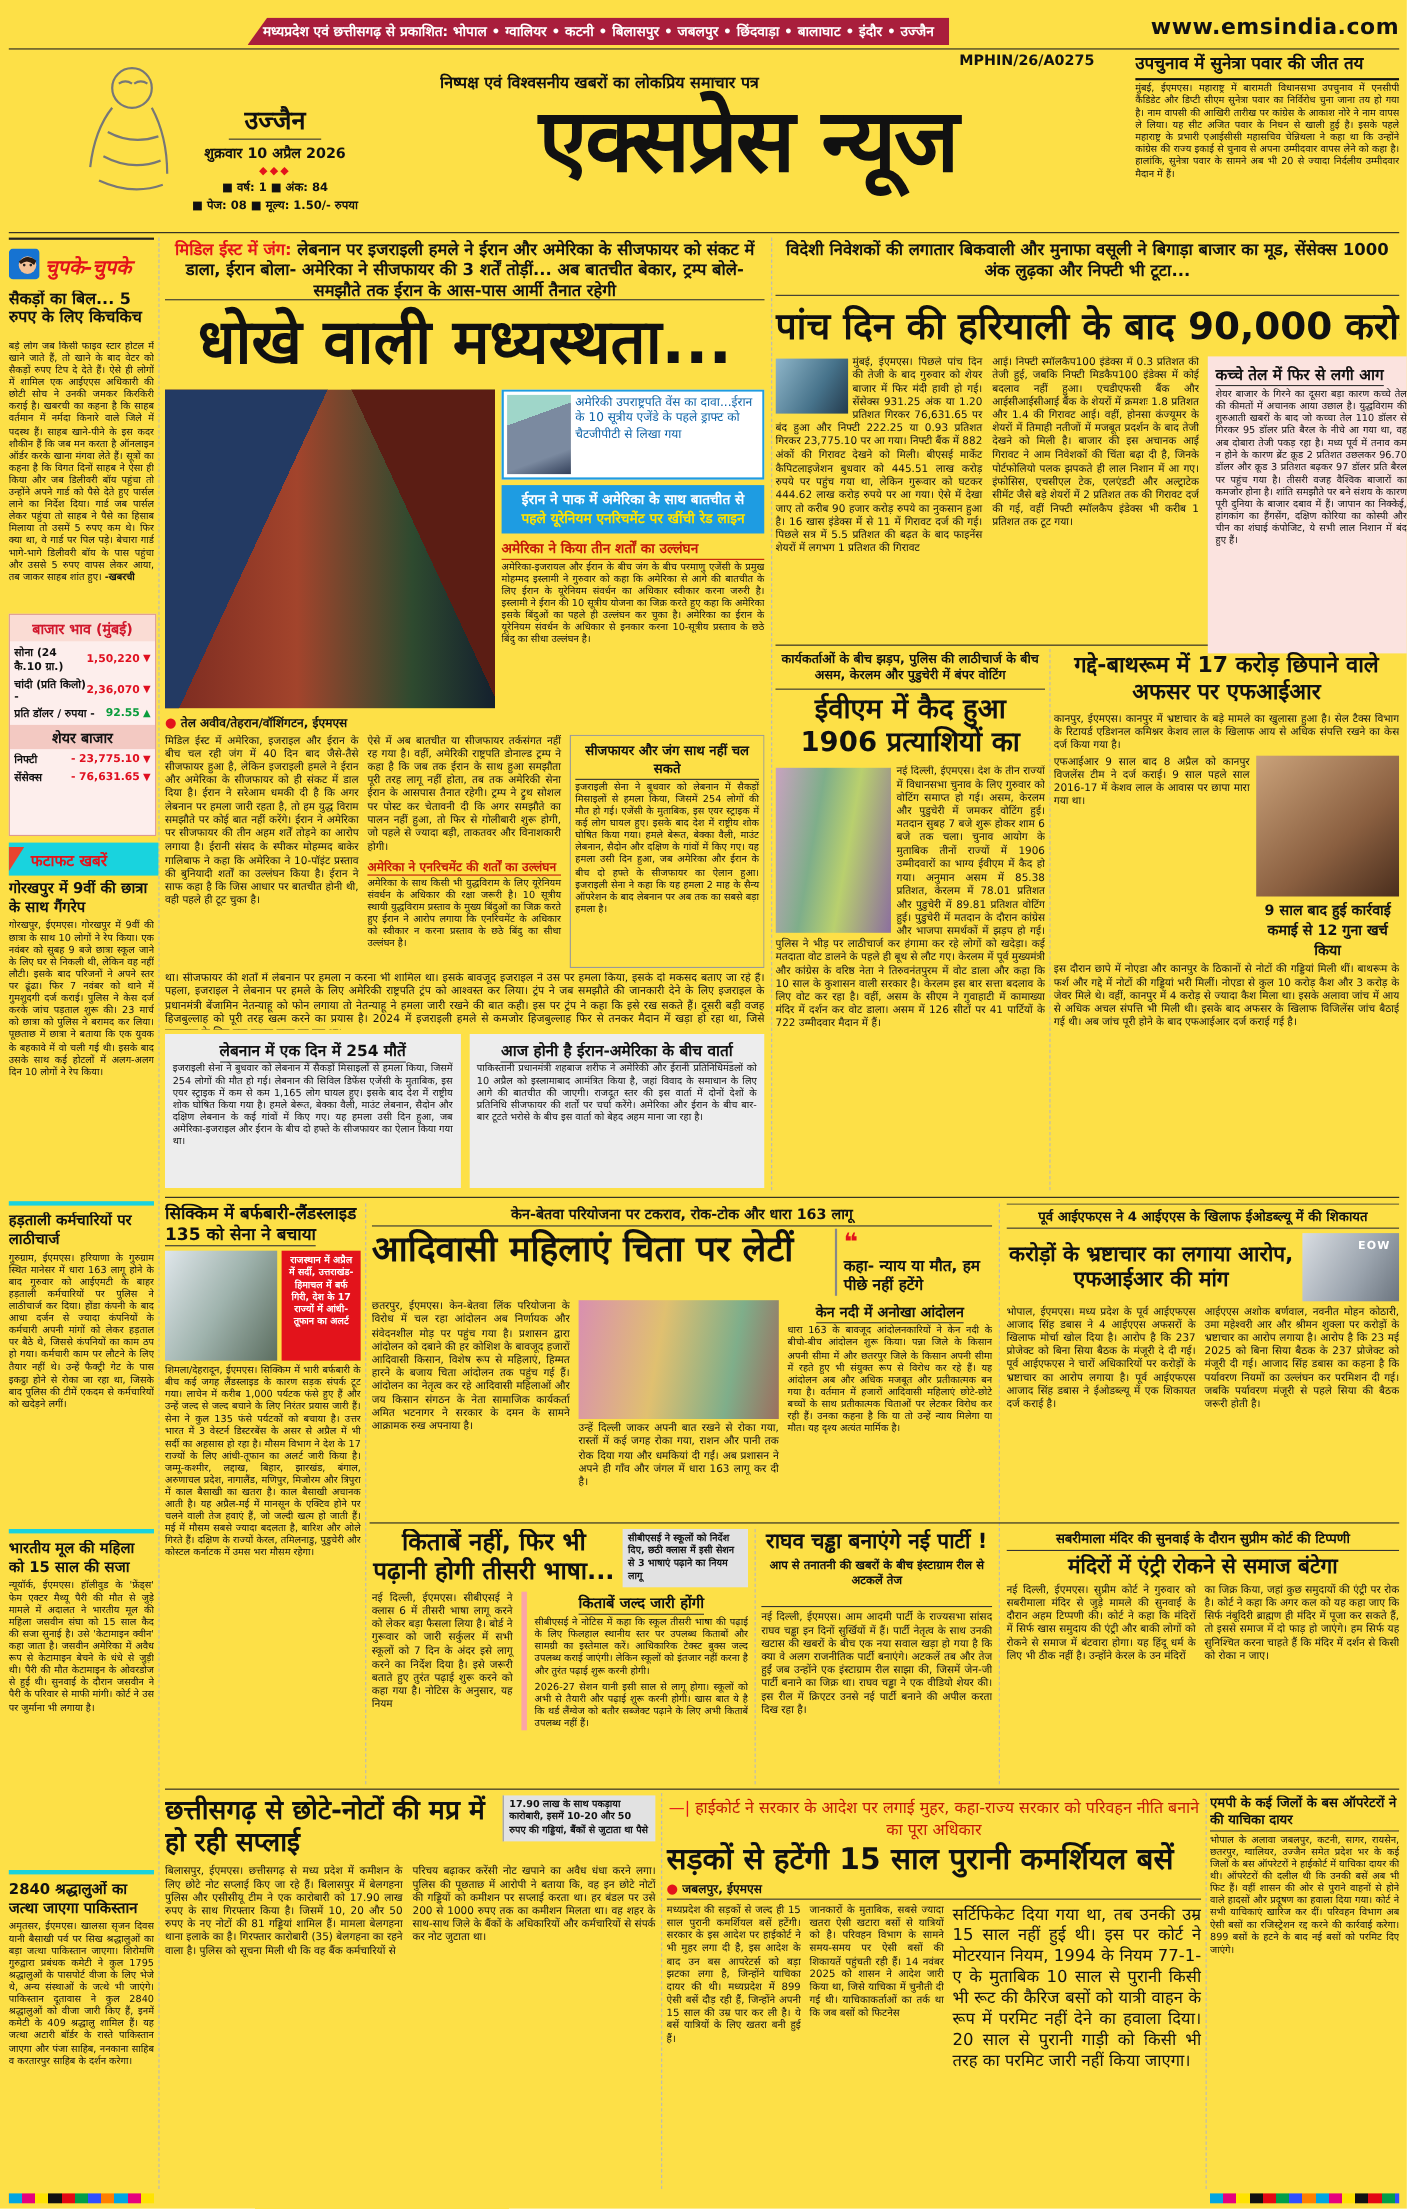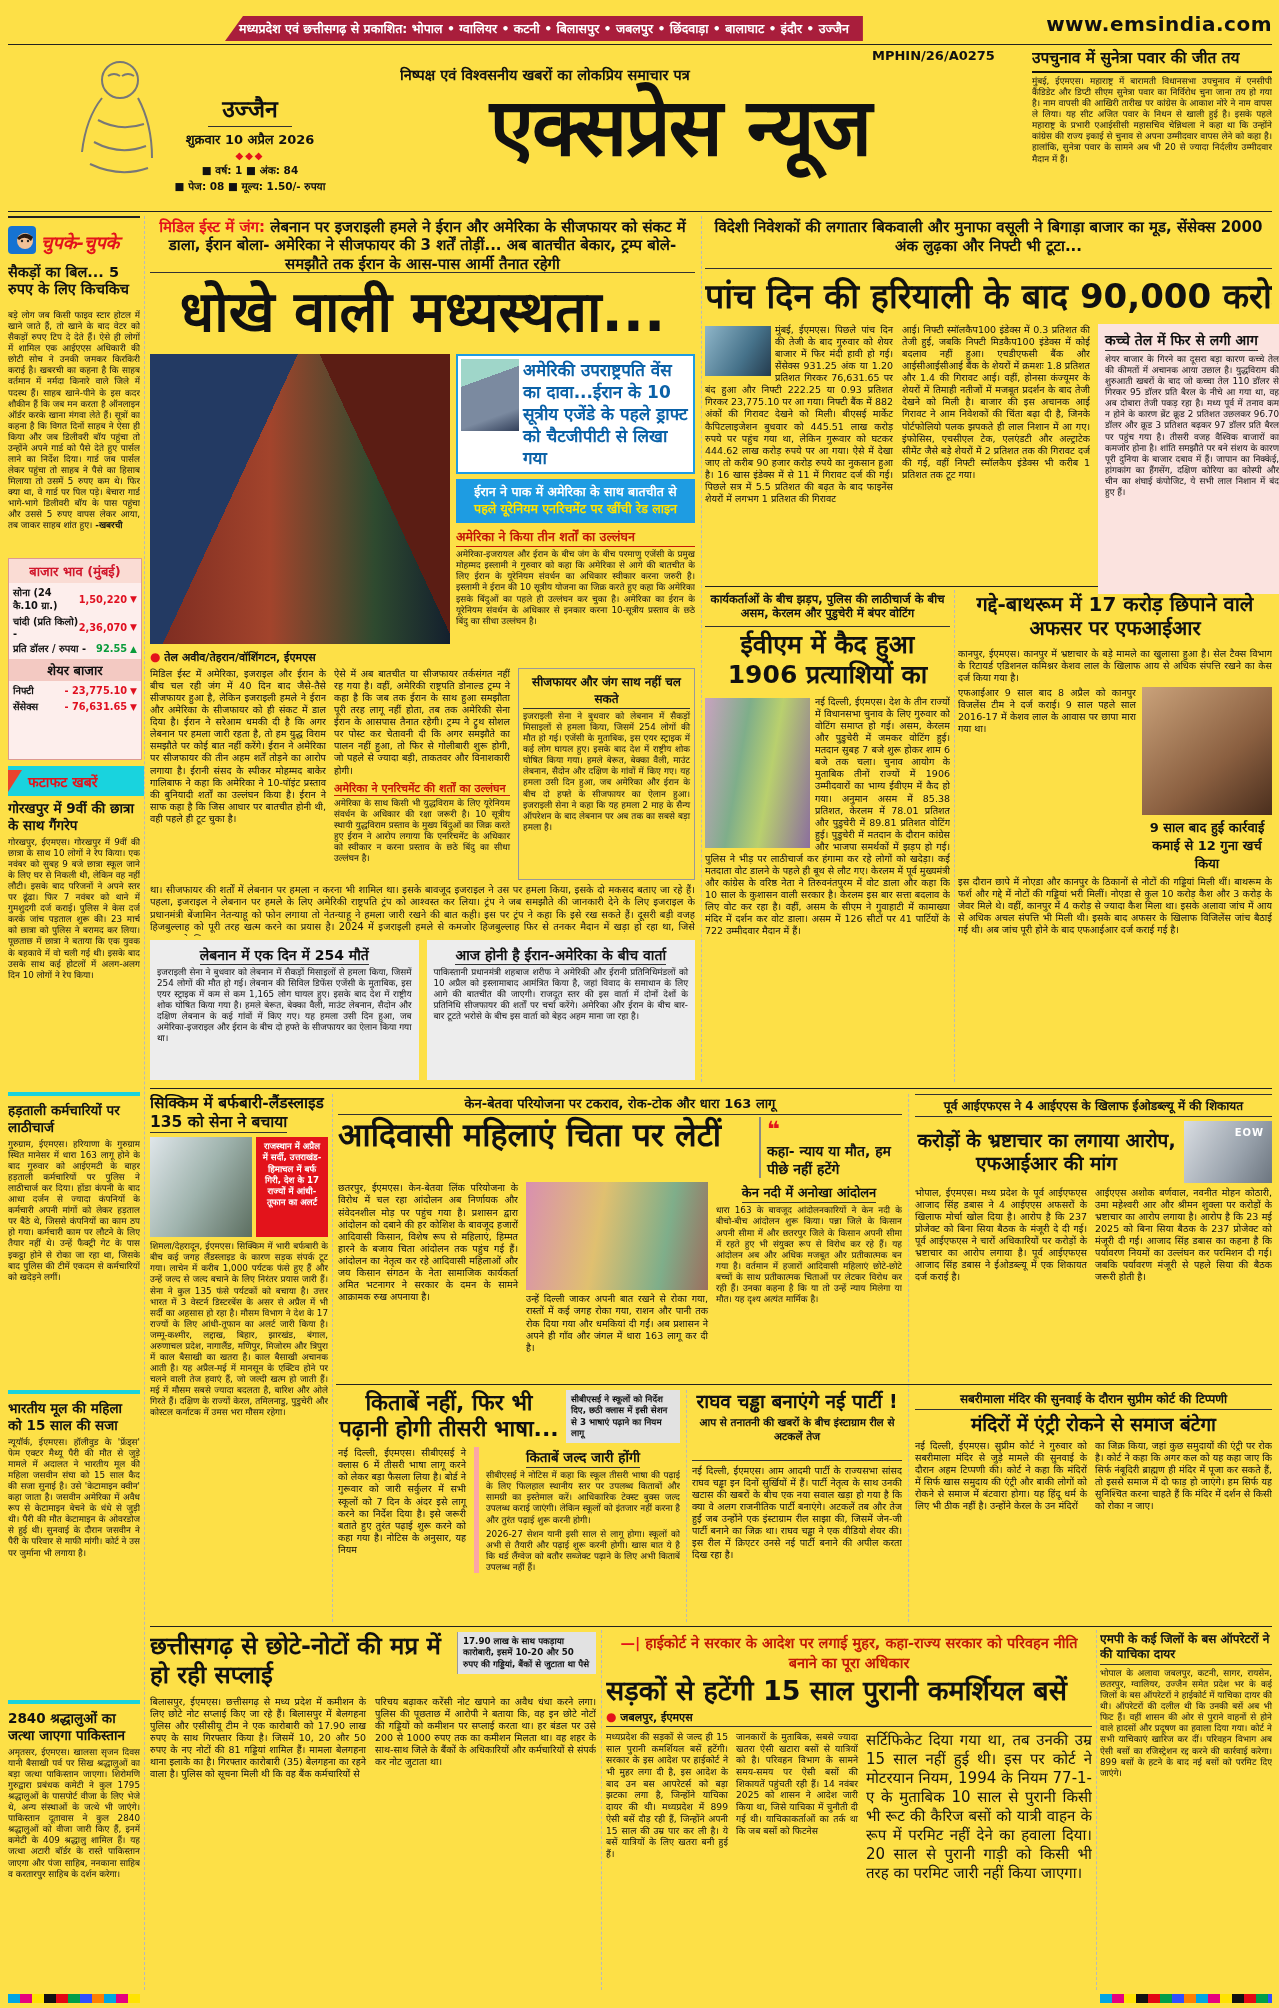--- a/index.html
+++ b/index.html
@@ -41,21 +41,21 @@
      linear-gradient(90deg,#7a2a20,#a3442c 40%,#2e4a2f 75%,#14202e);}
   .ph-vance{background:linear-gradient(160deg,#9fd6c9 0 30%,#7b8aa0 30% 75%,#33405a);}
   .ph-bse{background:linear-gradient(120deg,#8fb6c9,#46728a 60%,#243b4d);}
   .ph-queue{background:linear-gradient(100deg,#c9a2c0,#7fae8a 35%,#b9d06e 60%,#8c6f9e);}
   .ph-port{background:linear-gradient(140deg,#caa27a,#8a5f40 60%,#4a2e1d);}
   .ph-eow{background:linear-gradient(120deg,#d9dde2,#9aa3ad 60%,#6c757f);position:relative;}
   .ph-snow{background:linear-gradient(120deg,#dfe6ea,#9fb3ad 50%,#5c6e60);}
   .ph-pyre{background:linear-gradient(100deg,#d98fb0,#e0c070 40%,#7fae8a 75%,#9c6f5e);}
   .ph-bus{background:linear-gradient(120deg,#d8dde2,#b04038 55%,#7d2721);}
   .claimbox{border:2px solid #1e9ce2;display:flex;gap:4px;padding:3px;background:#fff;}
-  .claimtx{font-size:17px;font-weight:700;color:#0b62a8;line-height:1.3;}
+  .claimtx{font-size:11px;font-weight:400;color:#0b62a8;line-height:1.3;}
   .redline{background:#1e9ce2;padding:5px 4px;text-align:center;font-weight:800;font-size:12.5px;line-height:1.35;}
   .redline .l1{color:#fff;}
   .redline .l2{color:#ffe300;}
   .graybox{background:#ededed;padding:5px 7px;}
   .graybox h4{margin:0 0 3px;text-align:center;}
   .graybox h4 span{font-size:14px;font-weight:900;border-bottom:1.5px solid #333;padding-bottom:1px;}
   .pinkbox{background:#fbe3df;padding:6px 7px;}
   .notebox{background:#e2e2e2;padding:4px 5px;font-size:8.7px;font-weight:800;line-height:1.3;}
   .alertbox{background:#e3131b;color:#fff;font-size:8.6px;font-weight:800;line-height:1.3;padding:4px;text-align:center;}
   .mbox{border:1px solid #dd9a90;background:#fdeeec;}
@@ -243,21 +243,21 @@
     <div class="graybox" style="width:50%;">
       <h4><span>लेबनान में एक दिन में 254 मौतें</span></h4>
       <div class="sm j">इजराइली सेना ने बुधवार को लेबनान में सैकड़ों मिसाइलों से हमला किया, जिसमें 254 लोगों की मौत हो गई। लेबनान की सिविल डिफेंस एजेंसी के मुताबिक, इस एयर स्ट्राइक में कम से कम 1,165 लोग घायल हुए। इसके बाद देश में राष्ट्रीय शोक घोषित किया गया है। हमले बेरूत, बेक्का वैली, माउंट लेबनान, सैदोन और दक्षिण लेबनान के कई गांवों में किए गए। यह हमला उसी दिन हुआ, जब अमेरिका-इजराइल और ईरान के बीच दो हफ्ते के सीजफायर का ऐलान किया गया था।</div>
     </div>
     <div class="graybox" style="width:50%;">
       <h4><span>आज होनी है ईरान-अमेरिका के बीच वार्ता</span></h4>
       <div class="sm j">पाकिस्तानी प्रधानमंत्री शहबाज शरीफ ने अमेरिकी और ईरानी प्रतिनिधिमंडलों को 10 अप्रैल को इस्लामाबाद आमंत्रित किया है, जहां विवाद के समाधान के लिए आगे की बातचीत की जाएगी। राजदूत स्तर की इस वार्ता में दोनों देशों के प्रतिनिधि सीजफायर की शर्तों पर चर्चा करेंगे। अमेरिका और ईरान के बीच बार-बार टूटते भरोसे के बीच इस वार्ता को बेहद अहम माना जा रहा है।</div>
     </div>
   </div>
 
-  <div class="abs c kick" style="left:705px;top:218px;width:567px;height:50px;font-size:15px;line-height:1.25;border-bottom:1.5px solid #333;">विदेशी निवेशकों की लगातार बिकवाली और मुनाफा वसूली ने बिगाड़ा बाजार का मूड, सेंसेक्स 2000 अंक लुढ़का और निफ्टी भी टूटा...</div>
+  <div class="abs c kick" style="left:705px;top:218px;width:567px;height:50px;font-size:15px;line-height:1.25;border-bottom:1.5px solid #333;">विदेशी निवेशकों की लगातार बिकवाली और मुनाफा वसूली ने बिगाड़ा बाजार का मूड, सेंसेक्स 1000 अंक लुढ़का और निफ्टी भी टूटा...</div>
   <div class="abs c" style="left:705px;top:272px;width:567px;height:46px;font-size:34px;font-weight:900;white-space:nowrap;">पांच दिन की हरियाली के बाद 90,000 करोड़ डूबे</div>
   <div class="abs flex" style="left:705px;top:324px;width:385px;height:258px;gap:9px;">
     <div style="width:188px;">
       <div class="ph-bse" style="width:66px;height:50px;float:left;margin:2px 4px 2px 0;"></div>
       <div class="bd j">मुंबई, ईएमएस। पिछले पांच दिन की तेजी के बाद गुरुवार को शेयर बाजार में फिर मंदी हावी हो गई। सेंसेक्स 931.25 अंक या 1.20 प्रतिशत गिरकर 76,631.65 पर बंद हुआ और निफ्टी 222.25 या 0.93 प्रतिशत गिरकर 23,775.10 पर आ गया। निफ्टी बैंक में 882 अंकों की गिरावट देखने को मिली। बीएसई मार्केट कैपिटलाइजेशन बुधवार को 445.51 लाख करोड़ रुपये पर पहुंच गया था, लेकिन गुरूवार को घटकर 444.62 लाख करोड़ रुपये पर आ गया। ऐसे में देखा जाए तो करीब 90 हजार करोड़ रुपये का नुकसान हुआ है। 16 खास इंडेक्स में से 11 में गिरावट दर्ज की गई। पिछले सत्र में 5.5 प्रतिशत की बढ़त के बाद फाइनेंस शेयरों में लगभग 1 प्रतिशत की गिरावट</div>
     </div>
     <div class="bd j" style="flex:1;">आई। निफ्टी स्मॉलकैप100 इंडेक्स में 0.3 प्रतिशत की तेजी हुई, जबकि निफ्टी मिडकैप100 इंडेक्स में कोई बदलाव नहीं हुआ। एचडीएफसी बैंक और आईसीआईसीआई बैंक के शेयरों में क्रमशः 1.8 प्रतिशत और 1.4 की गिरावट आई। वहीं, होनसा कंज्यूमर के शेयरों में तिमाही नतीजों में मजबूत प्रदर्शन के बाद तेजी देखने को मिली है। बाजार की इस अचानक आई गिरावट ने आम निवेशकों की चिंता बढ़ा दी है, जिनके पोर्टफोलियो पलक झपकते ही लाल निशान में आ गए। इंफोसिस, एचसीएल टेक, एलएंडटी और अल्ट्राटेक सीमेंट जैसे बड़े शेयरों में 2 प्रतिशत तक की गिरावट दर्ज की गई, वहीं निफ्टी स्मॉलकैप इंडेक्स भी करीब 1 प्रतिशत तक टूट गया।</div>
   </div>
   <div class="abs pinkbox" style="left:1098px;top:324px;width:174px;height:258px;">
     <div><span class="subhd" style="font-size:14px;">कच्चे तेल में फिर से लगी आग</span></div>
@@ -366,21 +366,21 @@
       <div style="flex:1;font-size:24px;font-weight:900;line-height:1.2;">छत्तीसगढ़ से छोटे-नोटों की मप्र में हो रही सप्लाई</div>
       <div class="notebox" style="width:128px;flex:none;border-left:1px solid #999;">17.90 लाख के साथ पकड़ाया कारोबारी, इसमें 10-20 और 50 रुपए की गड्डियां, बैंकों से जुटाता था पैसे</div>
     </div>
     <div class="flex" style="gap:9px;margin-top:6px;">
       <div class="bd j" style="width:216px;">बिलासपुर, ईएमएस। छत्तीसगढ़ से मध्य प्रदेश में कमीशन के लिए छोटे नोट सप्लाई किए जा रहे हैं। बिलासपुर में बेलगहना पुलिस और एसीसीयू टीम ने एक कारोबारी को 17.90 लाख रुपए के साथ गिरफ्तार किया है। जिसमें 10, 20 और 50 रुपए के नए नोटों की 81 गड्डियां शामिल हैं। मामला बेलगहना थाना इलाके का है। गिरफ्तार कारोबारी (35) बेलगहना का रहने वाला है। पुलिस को सूचना मिली थी कि वह बैंक कर्मचारियों से</div>
       <div class="bd j" style="flex:1;">परिचय बढ़ाकर करेंसी नोट खपाने का अवैध धंधा करने लगा। पुलिस की पूछताछ में आरोपी ने बताया कि, वह इन छोटे नोटों की गड्डियों को कमीशन पर सप्लाई करता था। हर बंडल पर उसे 200 से 1000 रुपए तक का कमीशन मिलता था। वह शहर के साथ-साथ जिले के बैंकों के अधिकारियों और कर्मचारियों से संपर्क कर नोट जुटाता था।</div>
     </div>
   </div>
 
   <div class="abs" style="left:606px;top:1632px;width:486px;height:358px;">
-    <div class="c" style="font-size:14.5px;font-weight:700;color:#c21807;">
+    <div class="c" style="font-size:14.5px;font-weight:400;color:#c21807;">
       <span style="color:#e3131b;">—|</span> <span>हाईकोर्ट ने सरकार के आदेश पर लगाई मुहर, कहा-राज्य सरकार को परिवहन नीति बनाने का पूरा अधिकार</span>
     </div>
     <div class="flex" style="gap:8px;margin-top:3px;">
       <div style="flex:1;">
         <div style="font-size:27px;font-weight:900;line-height:1.15;">सड़कों से हटेंगी 15 साल पुरानी कमर्शियल बसें</div>
         <div class="byline" style="margin-top:3px;">
           <span class="dot">●</span> <span>जबलपुर, ईएमएस</span>
         </div>
         <div class="flex" style="gap:8px;margin-top:4px;">
           <div class="bd j" style="width:122px;font-size:9.2px;">मध्यप्रदेश की सड़कों से जल्द ही 15 साल पुरानी कमर्शियल बसें हटेंगी। सरकार के इस आदेश पर हाईकोर्ट ने भी मुहर लगा दी है, इस आदेश के बाद उन बस आपरेटर्स को बड़ा झटका लगा है, जिन्होंने याचिका दायर की थी। मध्यप्रदेश में 899 ऐसी बसें दौड़ रही हैं, जिन्होंने अपनी 15 साल की उम्र पार कर ली है। ये बसें यात्रियों के लिए खतरा बनी हुई हैं।</div>

